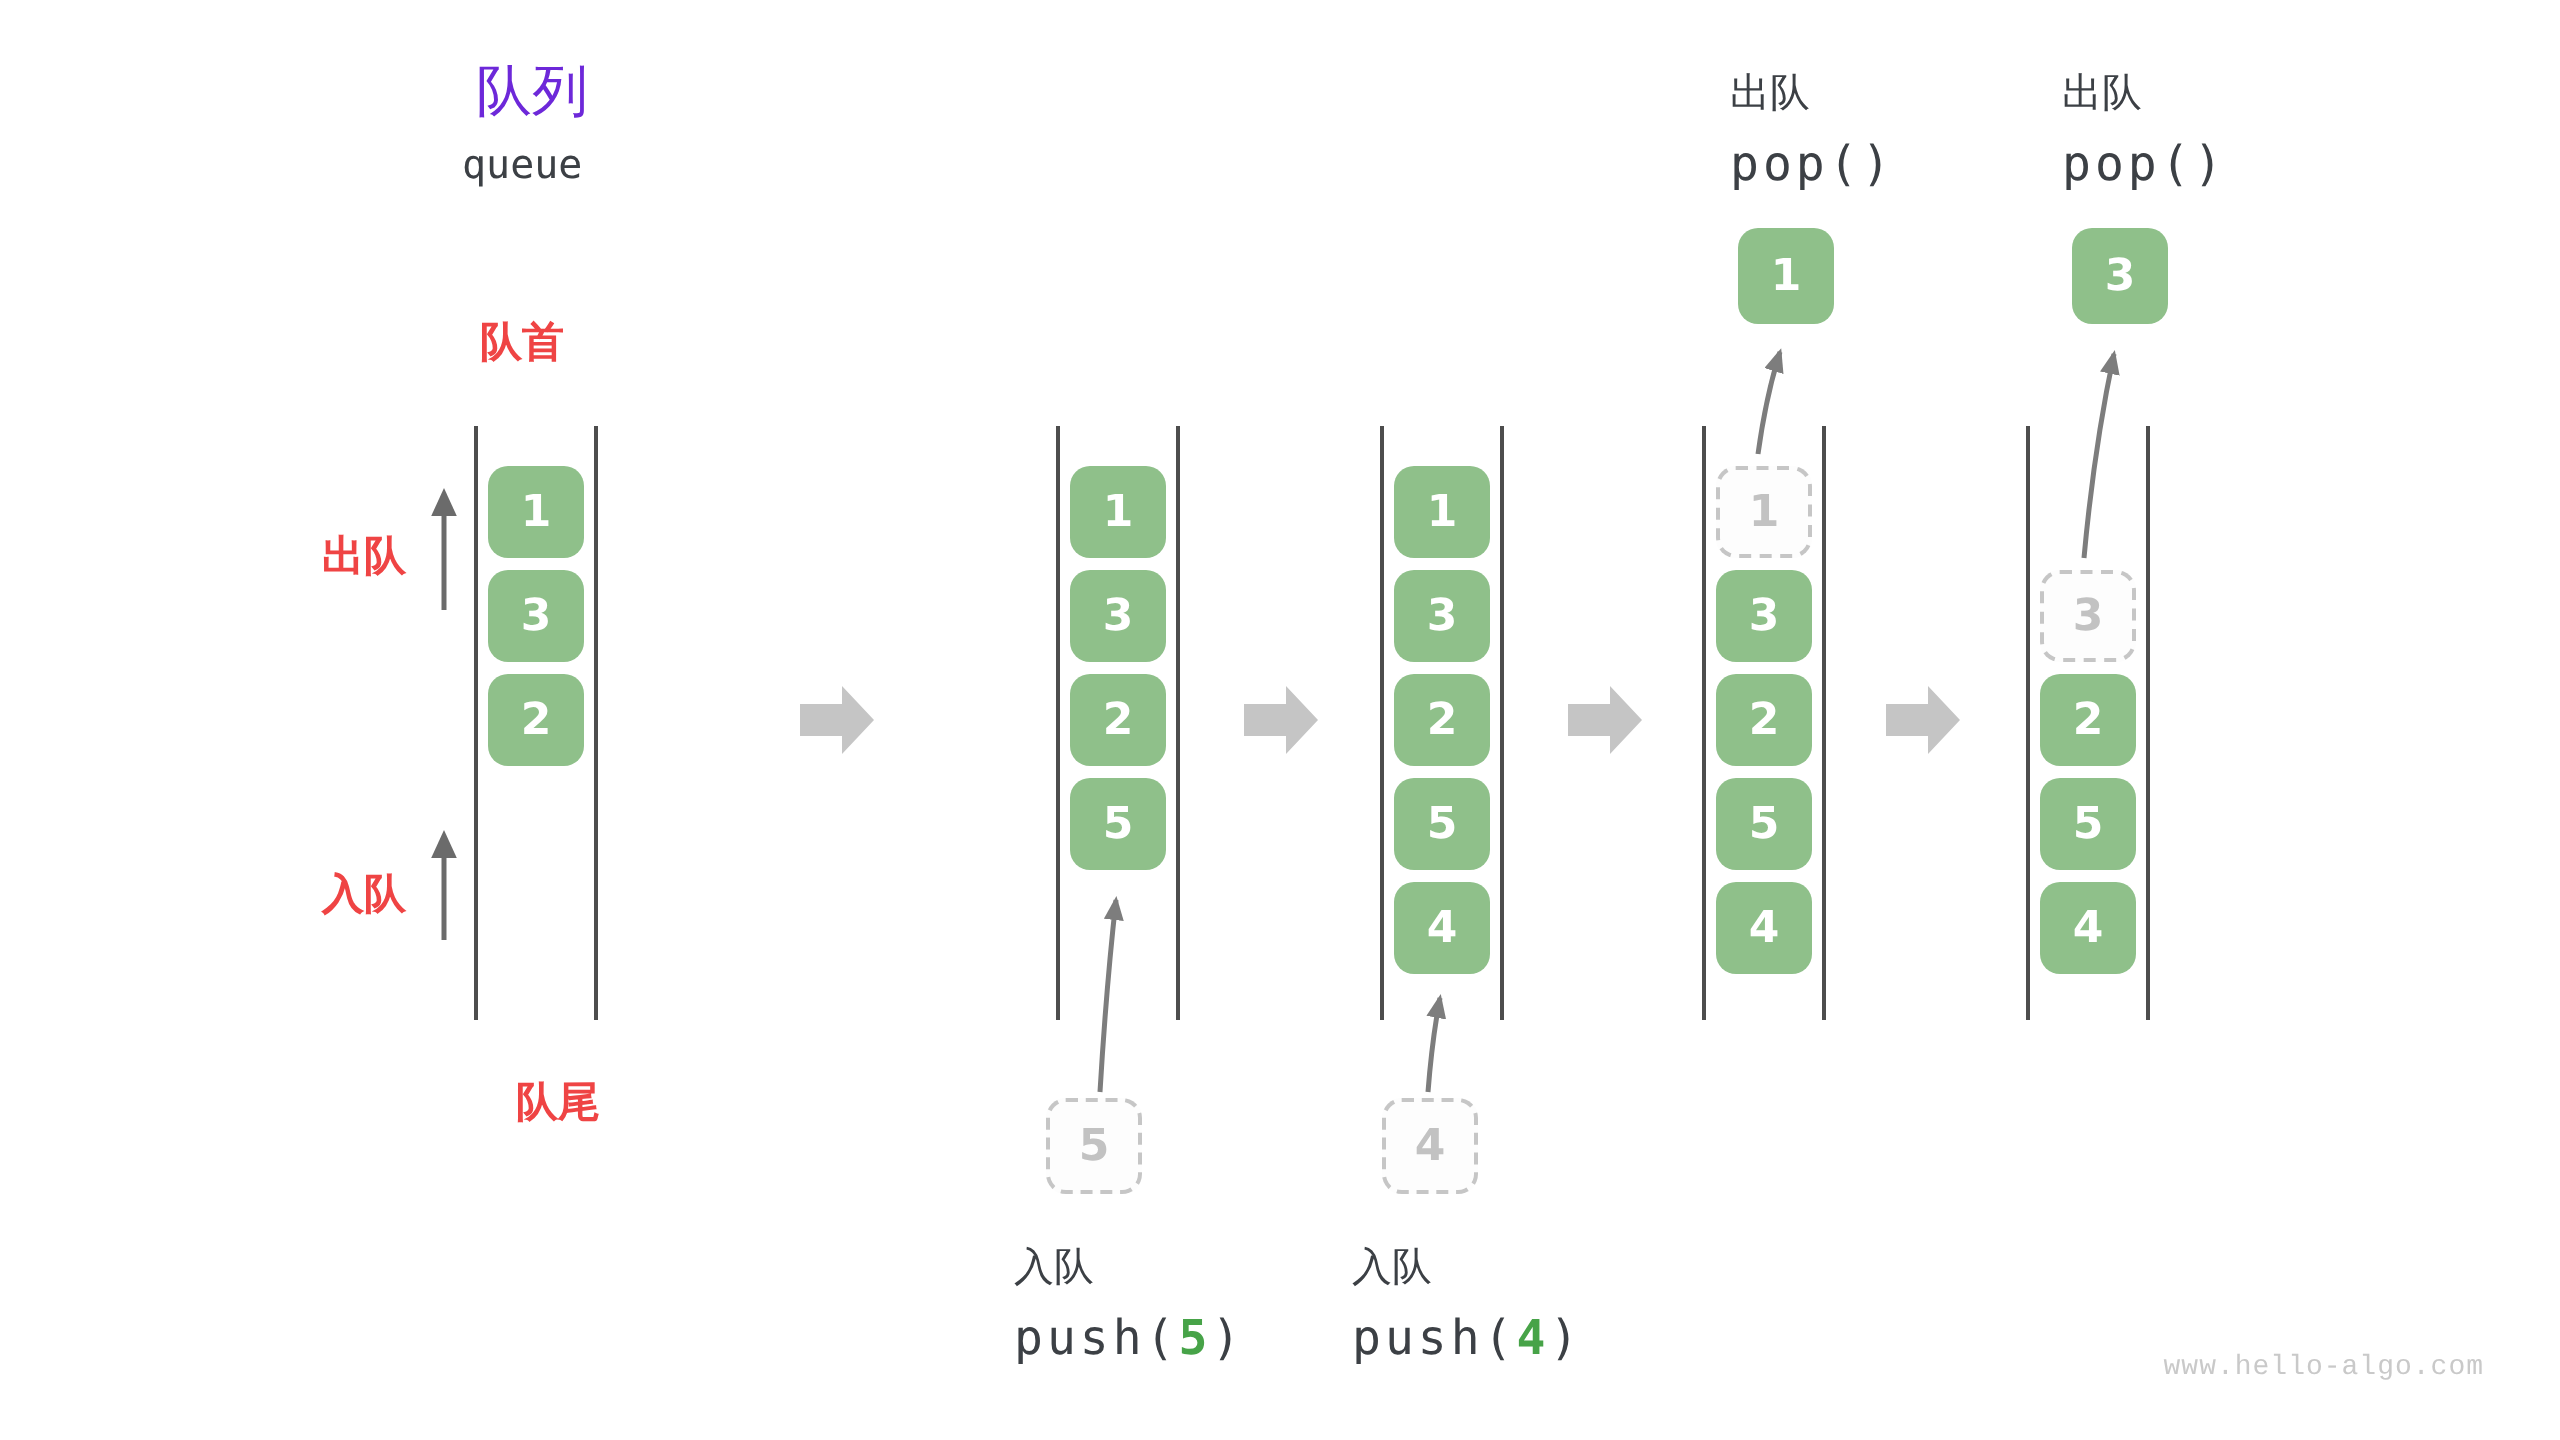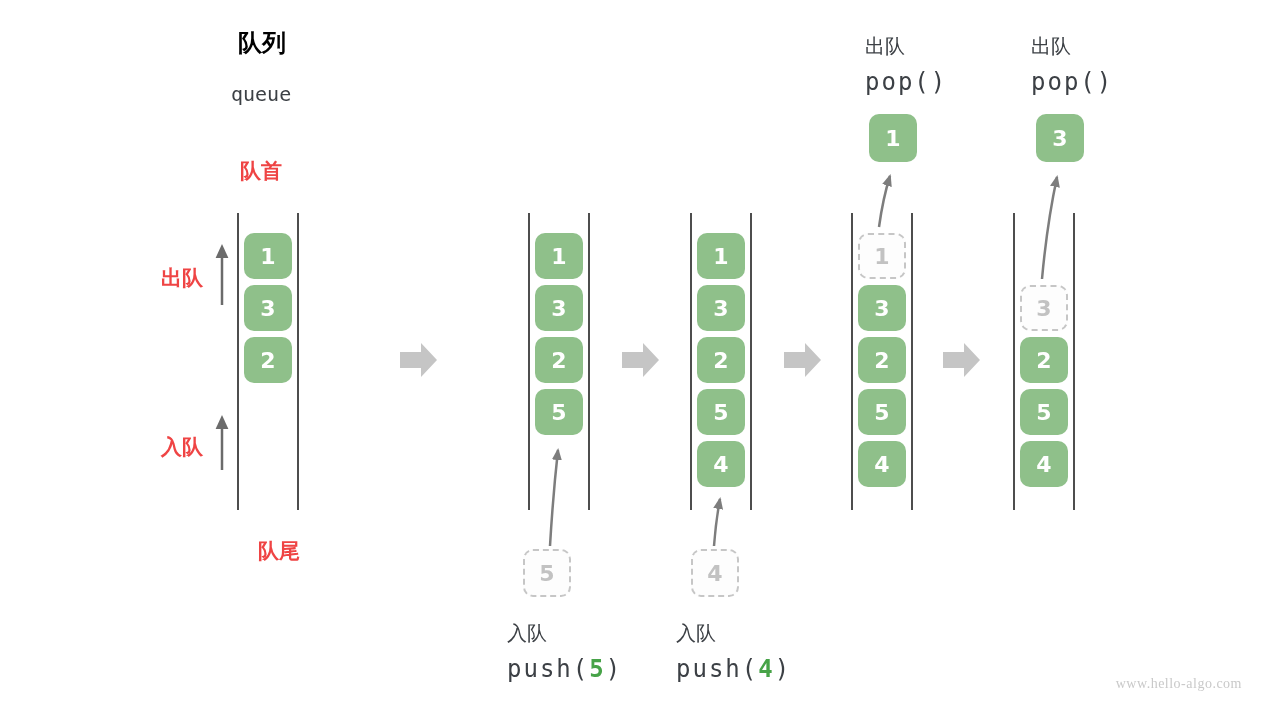--- a/index.html
+++ b/index.html
@@ -4,22 +4,22 @@
 <style>
   html,body{margin:0;padding:0;}
   body{
     width:1280px;height:720px;position:relative;overflow:hidden;
     background:#ffffff;
     font-family:"DejaVu Sans",sans-serif;
     color:#3c4045;
   }
   .abs{position:absolute;}
   
-  .title-cn{left:238px;top:27px;font-size:24px;font-weight:bold;color:#000000;}
-  .title-en{left:231px;top:70px;font-family:"DejaVu Sans Mono",monospace;font-size:20px;color:#3c4045;margin-top:12px;}
+  .title-cn{left:238px;top:27px;font-size:28px;font-weight:normal;color:#6d28d9;}
+  .title-en{left:231px;top:70px;font-family:"DejaVu Sans Mono",monospace;font-size:20px;color:#3c4045;}
   .side-label{font-size:21px;font-weight:bold;color:#ef4444;}
   .front-label{left:240px;top:157px;}
   .rear-label{left:258px;top:537px;}
   .deq-label{left:161px;top:264px;}
   .enq-label{left:161px;top:433px;}
   
   .queue{
     position:absolute;top:213px;width:62px;height:297px;
     border-left:2px solid #4d4d4d;border-right:2px solid #4d4d4d;
     box-sizing:border-box;
@@ -48,21 +48,21 @@
   .op{line-height:36px;}
   .op-cn{font-size:20px;color:#3c4045;}
   .op-code{
     font-family:"DejaVu Sans Mono",monospace;font-size:24px;
     color:#3c4045;letter-spacing:2px;white-space:nowrap;
   }
   .op-arg{color:#47a348;font-weight:bold;}
   
   .watermark{
     right:38px;top:676px;
-    font-family:Liberation Serif, serif;font-size:14px;
+    font-family:Liberation Mono, monospace;font-size:14px;
     color:#c9c9c9;letter-spacing:0.5px;
   }
   svg.arrow-layer{position:absolute;left:0;top:0;pointer-events:none;}
 </style>
 </head>
 <body>
 
 <svg class="arrow-layer" width="1280" height="720" viewBox="0 0 1280 720">
   <defs>
     <marker id="ah" markerWidth="12" markerHeight="10" refX="10" refY="5" orient="auto" markerUnits="userSpaceOnUse">

